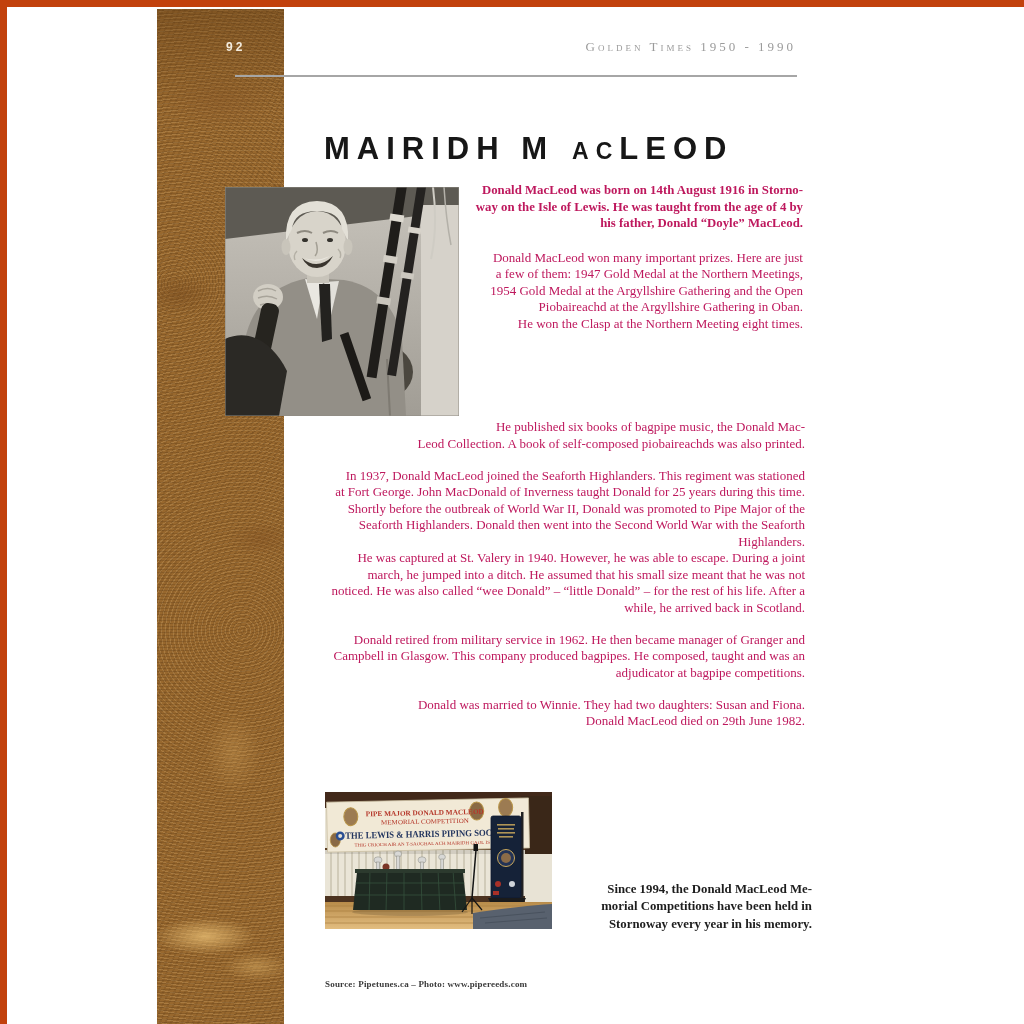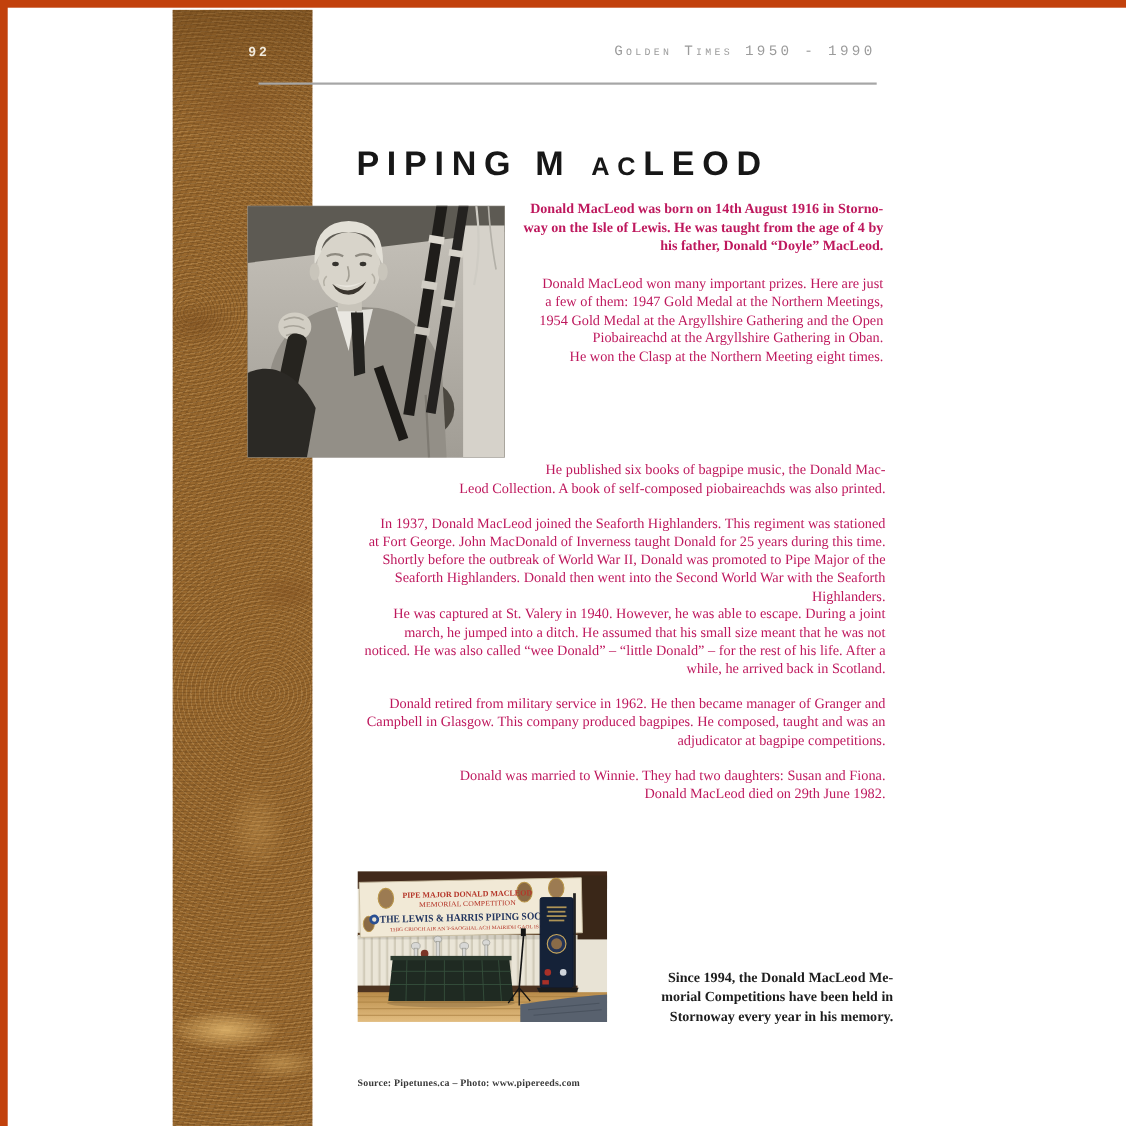--- a/index.html
+++ b/index.html
@@ -24,21 +24,21 @@
       repeating-radial-gradient(circle at 67% 61%, rgba(255,222,164,.16) 0 1px, rgba(0,0,0,0) 1px 4px),
       repeating-linear-gradient(115deg, rgba(80,48,16,.14) 0 2px, rgba(0,0,0,0) 2px 5px);
   }
   .page-num{
     position:absolute;left:219px;top:33px;
     font-family:"Liberation Sans", sans-serif;font-weight:bold;font-size:12px;
     letter-spacing:3px;color:#f3ecdf;
   }
   .running-header{
     position:absolute;top:32px;right:233px;
-    font-family:Liberation Mono, monospace;font-size:13px;font-variant:small-caps;
+    font-family:Liberation Serif, serif;font-size:13px;font-variant:small-caps;
     letter-spacing:3px;color:#9b9b9b;white-space:nowrap;
   }
   .divider{position:absolute;left:228px;top:68px;width:562px;height:2px;background:#a6a6a6;}
   .page-title{
     position:absolute;left:317px;top:103px;
     font-family:"Liberation Sans", sans-serif;font-weight:bold;font-size:31px;
     letter-spacing:7px;color:#171717;white-space:nowrap;
   }
   .page-title .sc{font-size:23px;margin-left:18px;}
   .portrait{position:absolute;left:218px;top:180px;width:234px;height:229px;}
@@ -69,21 +69,21 @@
 <div class="page">
 
   <div class="leather"></div>
 
   <div class="page-num">92</div>
 
   <div class="running-header">Golden Times 1950 - 1990</div>
 
   <div class="divider"></div>
 
-  <h1 class="page-title"><span>PIPING M</span><span class="sc">AC</span><span>LEOD</span></h1>
+  <h1 class="page-title"><span>MAIRIDH M</span><span class="sc">AC</span><span>LEOD</span></h1>
 
   <div class="portrait">
     <svg viewBox="0 0 234 229" preserveAspectRatio="none">
       <defs>
         <linearGradient id="pbg" x1="0" y1="0" x2="0" y2="1">
           <stop offset="0" stop-color="#c7c3bb"></stop>
             <stop offset="1" stop-color="#a19d95"></stop>
         </linearGradient>
       </defs>
       <rect width="234" height="229" fill="url(#pbg)"></rect>

